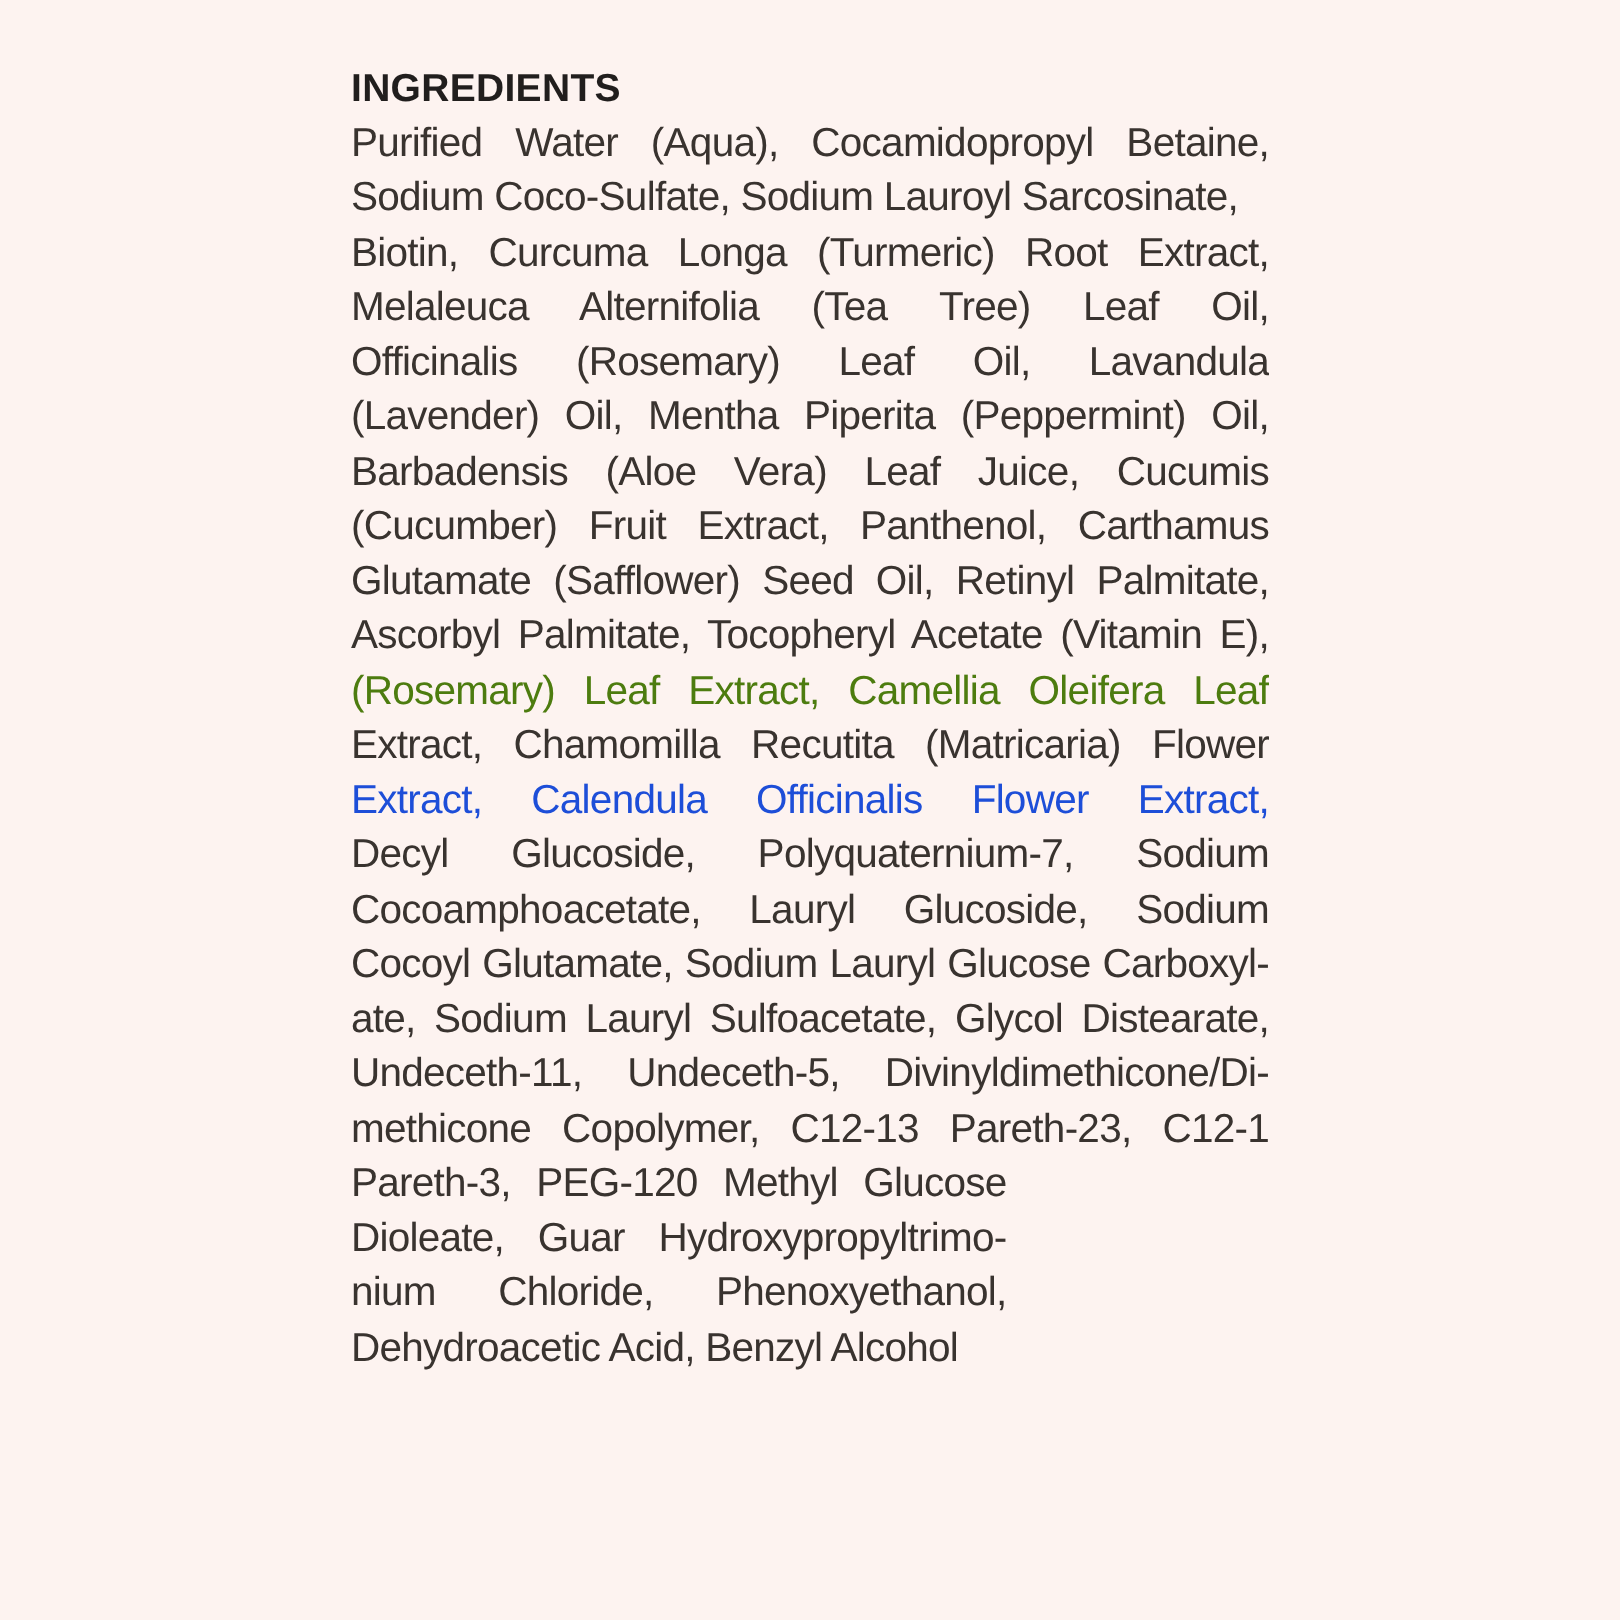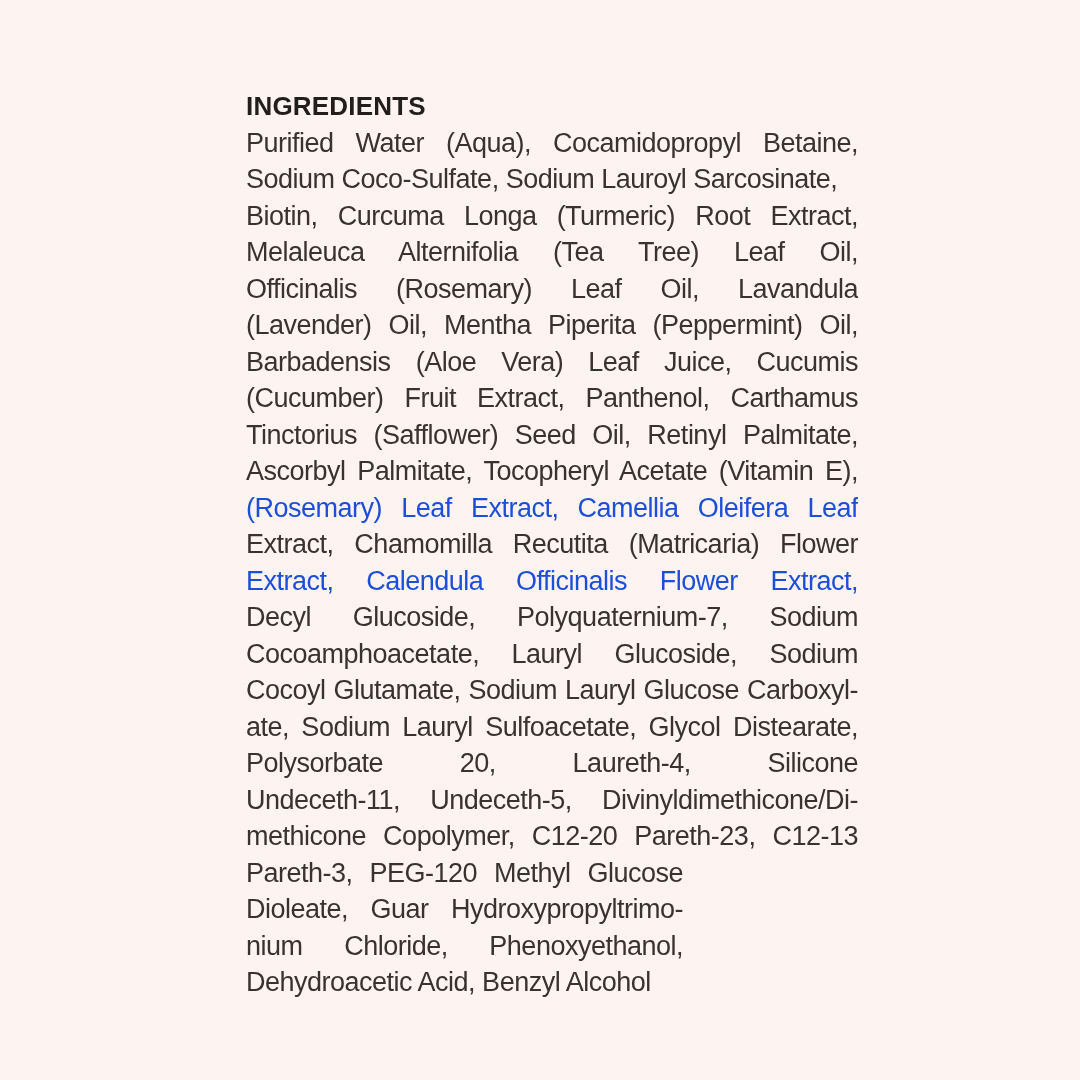--- a/index.html
+++ b/index.html
@@ -9,24 +9,23 @@
   body {
     width: 1080px;
     height: 1080px;
     background: #fdf3f0;
     font-family: "Liberation Sans", "DejaVu Sans", sans-serif;
     overflow: hidden;
     position: relative;
   }
   .ingredients-panel {
     position: absolute;
-    left: 246px;
+    left: 234px;
     top: 40px;
     width: 612px;
-    margin-top: 48px;
   }
   .heading {
     font-size: 26px;
     font-weight: bold;
     color: #211e1d;
     letter-spacing: 0.2px;
     line-height: 36.5px;
     height: 36.5px;
   }
   .line {
@@ -60,30 +59,29 @@
   <div class="heading" style="color: rgb(33, 30, 29);">INGREDIENTS</div>
   <div id="lines-container">
       <div class="line" style="color: rgb(57, 51, 47);">Purified Water (Aqua), Cocamidopropyl Betaine,</div>
       <div class="line noj" style="color: rgb(57, 51, 47);">Sodium Coco-Sulfate, Sodium Lauroyl Sarcosinate,</div>
       <div class="line" style="color: rgb(57, 51, 47);">Biotin, Curcuma Longa (Turmeric) Root Extract,</div>
       <div class="line" style="color: rgb(57, 51, 47);">Melaleuca Alternifolia (Tea Tree) Leaf Oil, Rosmarinus</div>
       <div class="line" style="color: rgb(57, 51, 47);">Officinalis (Rosemary) Leaf Oil, Lavandula Angustifolia</div>
       <div class="line" style="color: rgb(57, 51, 47);">(Lavender) Oil, Mentha Piperita (Peppermint) Oil, Aloe</div>
       <div class="line" style="color: rgb(57, 51, 47);">Barbadensis (Aloe Vera) Leaf Juice, Cucumis Sativus</div>
       <div class="line" style="color: rgb(57, 51, 47);">(Cucumber) Fruit Extract, Panthenol, Carthamus</div>
-      <div class="line" style="color: rgb(57, 51, 47);">Tinctorius (Safflower) Seed Oil, Retinyl Palmitate,</div>
+      <div class="line" style="color: rgb(57, 51, 47);">Glutamate (Safflower) Seed Oil, Retinyl Palmitate,</div>
       <div class="line" style="color: rgb(57, 51, 47);">Ascorbyl Palmitate, Tocopheryl Acetate (Vitamin E),</div>
-      <div class="line" style="color: #1d4ed8;">(Rosemary) Leaf Extract, Camellia Oleifera Leaf</div>
+      <div class="line" style="color: #4d7c0f;">(Rosemary) Leaf Extract, Camellia Oleifera Leaf</div>
       <div class="line" style="color: rgb(57, 51, 47);">Extract, Chamomilla Recutita (Matricaria) Flower</div>
       <div class="line" style="color: #1d4ed8;">Extract, Calendula Officinalis Flower Extract, Glycerin,</div>
       <div class="line" style="color: rgb(57, 51, 47);">Decyl Glucoside, Polyquaternium-7, Sodium</div>
       <div class="line" style="color: rgb(57, 51, 47);">Cocoamphoacetate, Lauryl Glucoside, Sodium</div>
       <div class="line" style="color: rgb(57, 51, 47);">Cocoyl Glutamate, Sodium Lauryl Glucose Carboxyl-</div>
       <div class="line" style="color: rgb(57, 51, 47);">ate, Sodium Lauryl Sulfoacetate, Glycol Distearate,</div>
-      <div class="line" style="color: rgb(57, 51, 47);">Polysorbate 20, Laureth-4, Silicone</div>
       <div class="line" style="color: rgb(57, 51, 47);">Undeceth-11, Undeceth-5, Divinyldimethicone/Di-</div>
-      <div class="line" style="color: rgb(57, 51, 47);">methicone Copolymer, C12-20 Pareth-23, C12-13</div>
+      <div class="line" style="color: rgb(57, 51, 47);">methicone Copolymer, C12-13 Pareth-23, C12-1</div>
       <div class="line narrow" style="color: rgb(57, 51, 47);">Pareth-3, PEG-120 Methyl Glucose</div>
       <div class="line narrow" style="color: rgb(57, 51, 47);">Dioleate, Guar Hydroxypropyltrimo-</div>
       <div class="line narrow" style="color: rgb(57, 51, 47);">nium Chloride, Phenoxyethanol,</div>
       <div class="line narrow noj last" style="color: rgb(57, 51, 47);">Dehydroacetic Acid, Benzyl Alcohol</div>
     </div>
 </section>
 
 </body></html>

